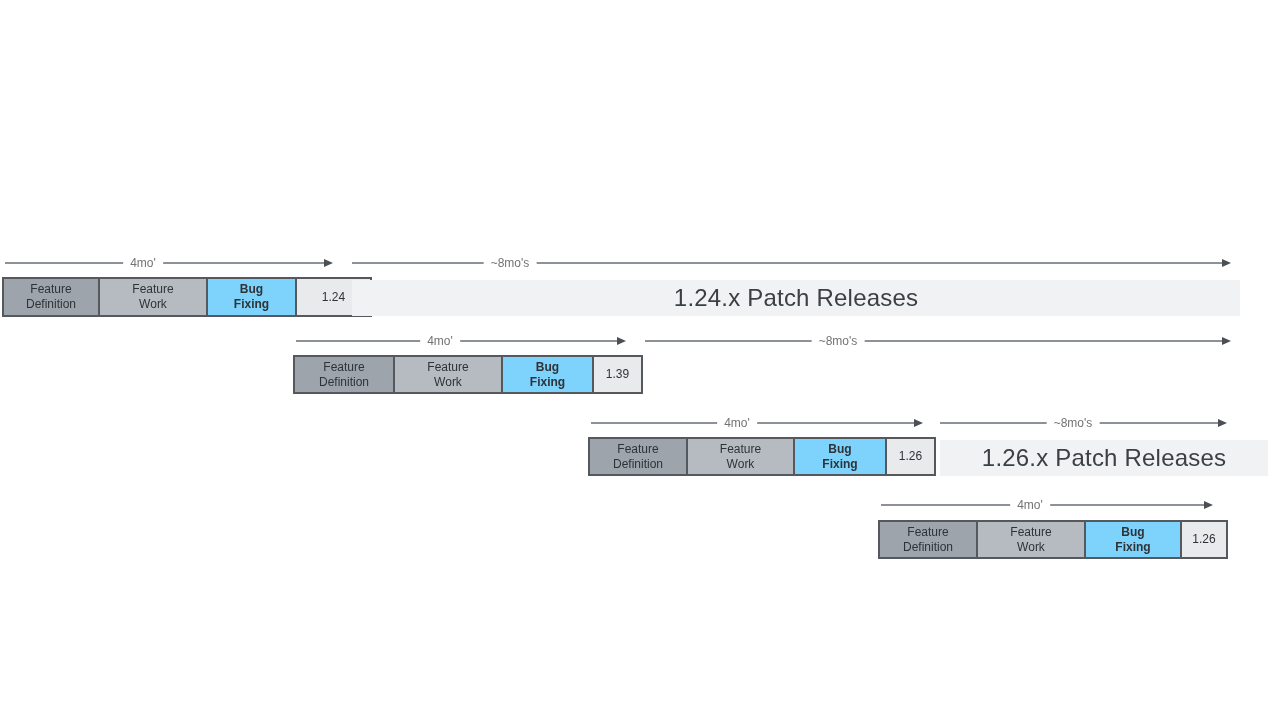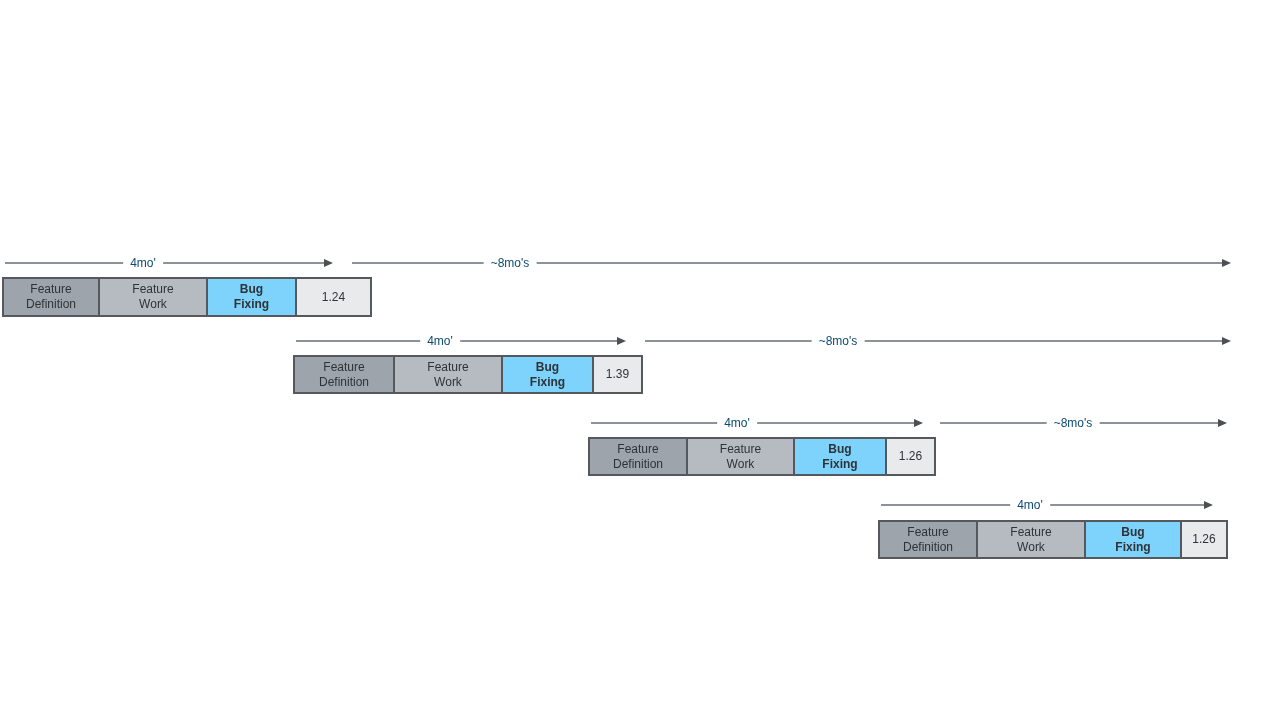--- a/index.html
+++ b/index.html
@@ -9,21 +9,21 @@
   }
   
   .arrow{position:absolute;height:10px;}
   .arrow .line{position:absolute;left:0;right:3px;top:4px;height:2px;background:#8d9298;}
   .arrow .head{
     position:absolute;right:-1px;top:1px;width:0;height:0;
     border-left:9px solid #4c5055;border-top:4px solid transparent;border-bottom:4px solid transparent;
   }
   .arrow .alabel{
     position:absolute;top:5px;transform:translate(-50%,-50%);
-    background:#ffffff;padding:0 7px;font-size:12px;color:#0c4a6e;white-space:nowrap;
+    background:#ffffff;padding:0 7px;font-size:12px;color:#737373;white-space:nowrap;
   }
   
   .phase-group{position:absolute;display:flex;}
   .phase{
     box-sizing:border-box;border:2px solid #55595e;display:flex;align-items:center;justify-content:center;
     text-align:center;font-size:12px;line-height:1.25;color:#2f3338;white-space:pre-line;
   }
   .phase + .phase{border-left:none;}
   .p-def{background:#9ea4ac;}
   .p-work{background:#b6bbc2;}
@@ -52,20 +52,21 @@
   </div>
   <div class="phase-group" style="left:2px;top:277px;height:40px;">
     <div class="phase p-def" style="width:98px;">Feature
 Definition</div>
     <div class="phase p-work" style="width:108px;">Feature
 Work</div>
     <div class="phase p-bug" style="width:89px;">Bug
 Fixing</div>
     <div class="phase p-ver" style="width:75px;">1.24</div>
   </div>
+  <div class="patch-bar" style="left:352px;top:280px;width:888px;height:36px;">1.24.x Patch Releases</div>
 
   <div class="arrow" style="left:296px;top:336px;width:329px;">
     <div class="line"></div>
     <div class="head"></div>
     <span class="alabel" style="left:144px;">4mo'</span>
   </div>
   <div class="arrow" style="left:645px;top:336px;width:585px;">
     <div class="line"></div>
     <div class="head"></div>
     <span class="alabel" style="left:193px;">~8mo's</span>
@@ -92,20 +93,21 @@
   </div>
   <div class="phase-group" style="left:588px;top:437px;height:39px;">
     <div class="phase p-def" style="width:100px;">Feature
 Definition</div>
     <div class="phase p-work" style="width:107px;">Feature
 Work</div>
     <div class="phase p-bug" style="width:92px;">Bug
 Fixing</div>
     <div class="phase p-ver" style="width:49px;">1.26</div>
   </div>
+  <div class="patch-bar" style="left:940px;top:440px;width:328px;height:36px;">1.26.x Patch Releases</div>
 
   <div class="arrow" style="left:881px;top:500px;width:331px;">
     <div class="line"></div>
     <div class="head"></div>
     <span class="alabel" style="left:149px;">4mo'</span>
   </div>
   <div class="phase-group" style="left:878px;top:520px;height:39px;">
     <div class="phase p-def" style="width:100px;">Feature
 Definition</div>
     <div class="phase p-work" style="width:108px;">Feature

